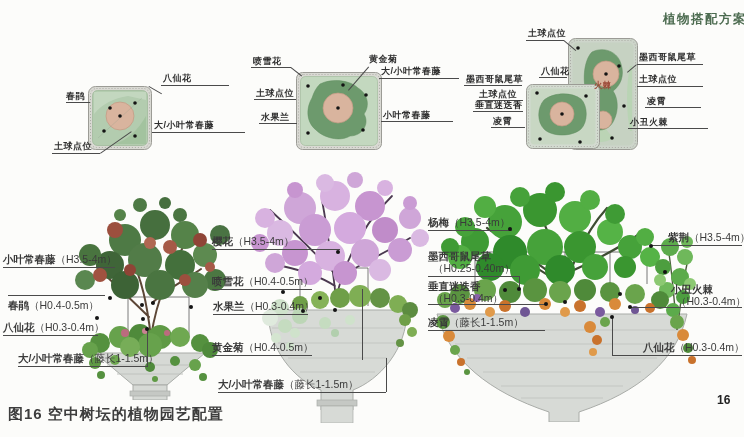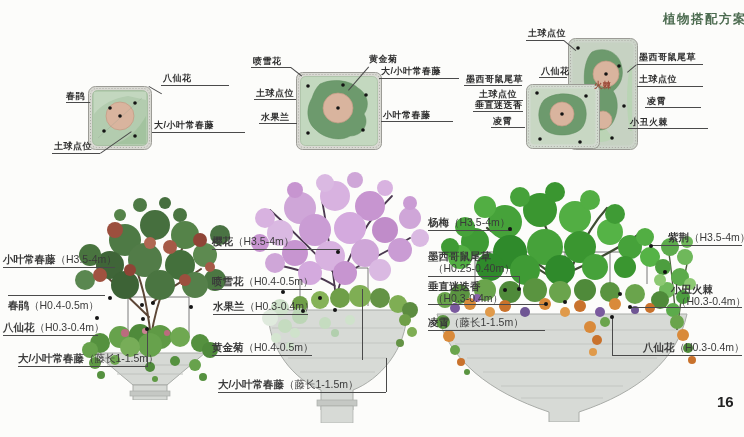--- a/index.html
+++ b/index.html
@@ -13,21 +13,21 @@
   .plabel{position:absolute;font-size:9px;font-weight:700;color:#2e2e2e;letter-spacing:0.5px;line-height:10px;white-space:nowrap;z-index:6;}
   .elabel{position:absolute;font-size:10.5px;font-weight:700;color:#3a3a3a;line-height:11.5px;white-space:nowrap;z-index:6;}
   .elabel .spec{font-weight:400;}
   .elabel.two .spec{display:block;margin-left:5px;}
   .lh{position:absolute;height:0;border-top:1px solid #4a4a4a;z-index:5;}
   .lv{position:absolute;width:0;border-left:1px solid #4a4a4a;z-index:5;}
   .diag{position:absolute;height:0;border-top:1px solid #4a4a4a;transform-origin:0 0;z-index:5;}
   .dot{position:absolute;width:4px;height:4px;border-radius:50%;background:#141414;z-index:7;}
   .huoji{position:absolute;font-size:8.5px;font-weight:700;color:#9c4a38;z-index:7;white-space:nowrap;}
   .caption{position:absolute;font-size:15px;font-weight:700;color:#3d3d3d;letter-spacing:1px;white-space:nowrap;}
-  .pagenum{position:absolute;font-size:15px;font-weight:700;color:#222;}
+  .pagenum{position:absolute;font-size:12px;font-weight:700;color:#222;}
   svg{position:absolute;z-index:1;}
 </style>
 </head>
 <body>
 
 <div class="page">
 
   <div class="abs title-green2" style="left:663px;top:11px;">植物搭配方案</div>
 
   <svg style="left:88px;top:86px;" width="64" height="64" viewBox="0 0 64 64">
@@ -407,15 +407,16 @@
   <div class="lh" style="left:650px;top:245px;width:92px;"></div>
   <div class="dot" style="left:649px;top:244px;"></div>
   <div class="elabel two" style="left:671px;top:284px;"><span class="name">小丑火棘</span><span class="spec">（H0.3-0.4m）</span></div>
   <div class="lh" style="left:630px;top:307px;width:112px;"></div>
   <div class="dot" style="left:628px;top:305px;"></div>
   <div class="elabel" style="left:643px;top:342px;"><span class="name">八仙花</span><span class="spec">（H0.3-0.4m）</span></div>
   <div class="lh" style="left:612px;top:355px;width:130px;"></div>
   <div class="lv" style="left:612px;top:318px;height:37px;"></div>
   <div class="dot" style="left:610px;top:315px;"></div>
 
+  <div class="caption" style="left:8px;top:405px;">图16 空中树坛的植物园艺配置</div>
   <div class="pagenum" style="left:717px;top:393px;">16</div>
 
 </div>
 
 </body></html>

